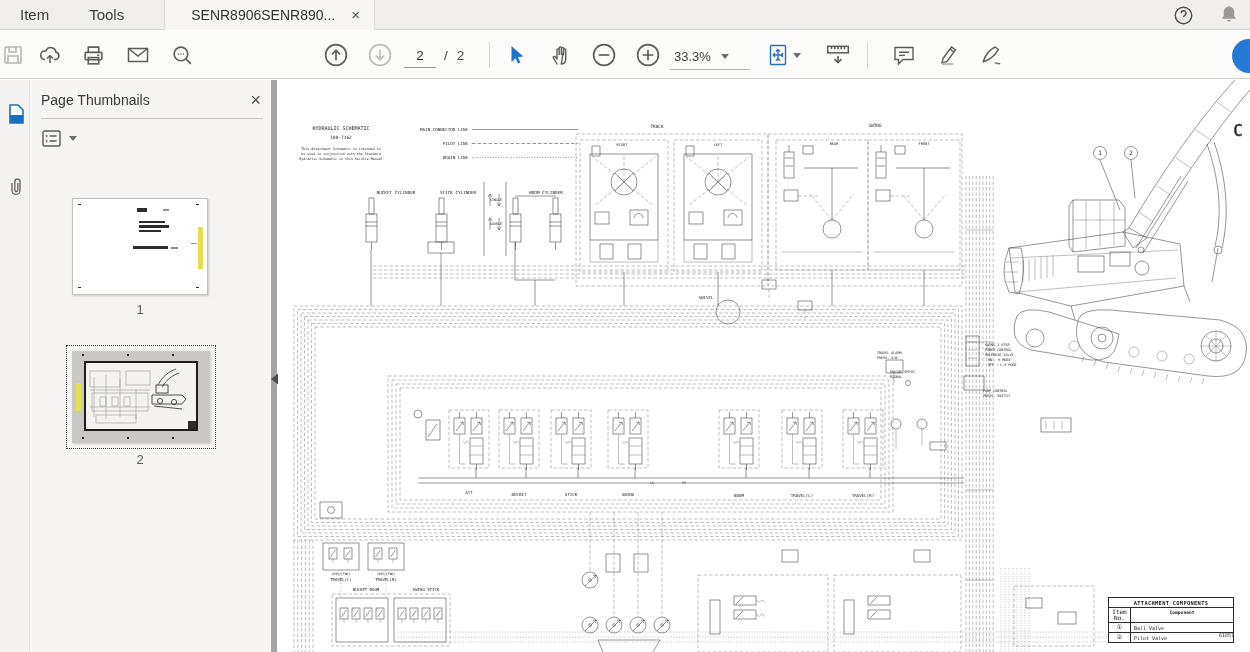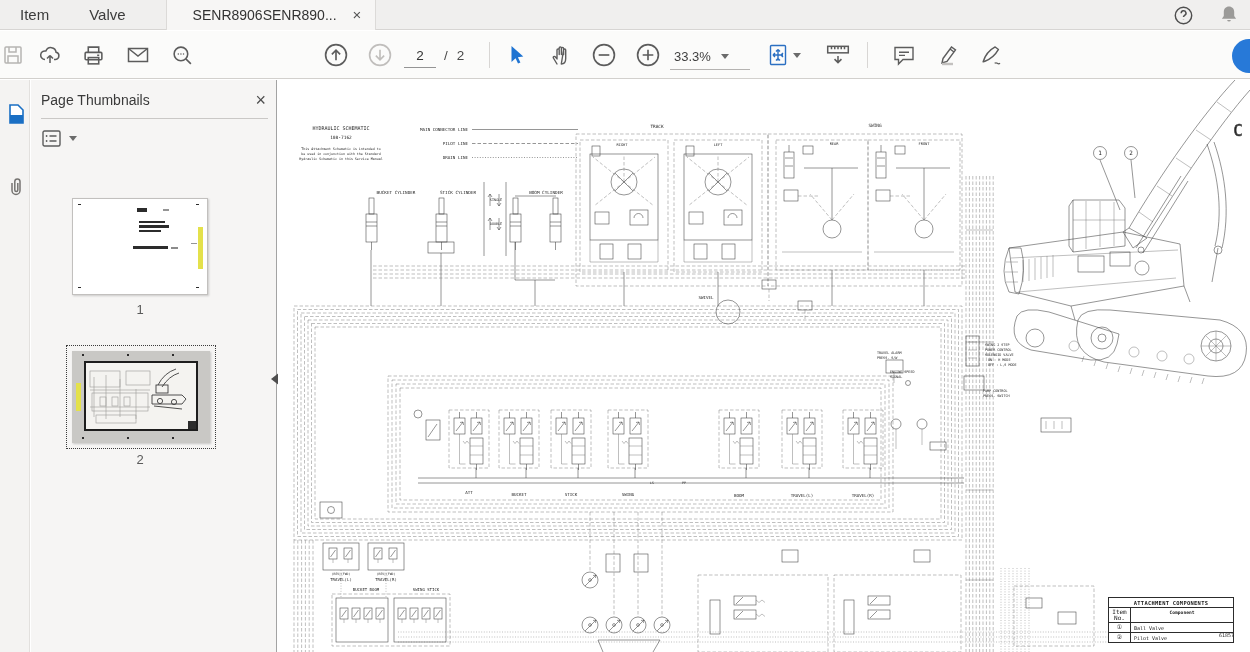--- a/index.html
+++ b/index.html
@@ -16,21 +16,21 @@
   .tdivider{position:absolute;top:11px;width:1px;height:26px;background:#d8d6d4}
   .page-num{position:absolute;left:404px;top:13px;width:32px;height:24px;text-align:center;font-size:13.5px;color:#333;border-bottom:1px solid #949494;line-height:24px}
   .page-total{position:absolute;left:444px;top:17px;font-size:13.5px;color:#4a4a4a;display:flex;gap:9px}
   .zoom-ctl{position:absolute;left:670px;top:13px;width:80px;height:26px;border-bottom:1px solid #b5b3b1;display:flex;align-items:center;gap:10px;padding:0 4px}
   .zoom-val{font-size:13px;color:#3f3f3f}
   .caret{width:0;height:0;border-left:4px solid transparent;border-right:4px solid transparent;border-top:5px solid #6b6b6b}
   .avatar{position:absolute;left:1232px;top:8px;width:34px;height:34px;border-radius:50%;background:#2779d8}
   
   .rail{position:absolute;top:80px;left:0;width:30px;bottom:0;background:#f4f3f2;border-right:1px solid #e2e0de}
   .rail-btn{position:absolute;left:5px;width:22px;height:24px;display:flex;align-items:center;justify-content:center}
-  .panel{position:absolute;top:80px;left:31px;width:246px;bottom:0;background:#f6f5f4;border-right:1px solid #a3a3a3}
+  .panel{position:absolute;top:80px;left:31px;width:246px;bottom:0;background:#f6f5f4;border-right:6px solid #a3a3a3}
   .panel-head{position:absolute;top:8px;left:10px;right:10px;height:24px;display:flex;align-items:center;justify-content:space-between}
   .panel-title{font-size:14px;color:#3a3a3a}
   .panel-close{font-size:18px;color:#4f4f4f;line-height:18px}
   .panel-rule{position:absolute;top:38px;left:10px;right:8px;height:1px;background:#cac8c6}
   .panel-opts{position:absolute;top:50px;left:11px;display:flex;align-items:center;gap:7px}
   .thumb-page1{position:absolute;left:41px;top:118px;width:136px;height:97px;background:#fff;border:1px solid #c2c0be;box-shadow:1px 1px 2px rgba(0,0,0,.18)}
   .thumb-label{position:absolute;width:136px;text-align:center;font-size:13px;color:#5a5a5a}
   .thumb2-sel{position:absolute;left:35px;top:265px;width:150px;height:104px;border:1px dotted #3c3c3c;padding:5px}
   .thumb-page2{width:138px;height:92px;background:#c9c8c5;position:relative;box-shadow:1px 1px 2px rgba(0,0,0,.2)}
   .mark{position:absolute;background:#2c2c2c}
@@ -51,21 +51,21 @@
   .att-comp{padding:1.5px 3px}
   .att-head{font-size:4.6px}
   .att-code{position:absolute;left:900px;top:552px;width:56px;text-align:right;font-size:5px;color:#333;font-family:"DejaVu Sans Mono",monospace}
   .icon{display:block}
 </style>
 </head>
 <body>
 
 <div class="tabbar">
   <div class="menu-item">Item</div>
-  <div class="menu-item">Valve</div>
+  <div class="menu-item">Tools</div>
   <div class="doc-tab">
     <span>SENR8906SENR890...</span>
     <span class="tab-close">×</span>
   </div>
   <div class="tabbar-right">
     <svg class="icon" width="21" height="21" viewBox="0 0 22 22">
       <circle cx="11" cy="11" r="8.6" fill="none" stroke="#4e4e4e" stroke-width="1.5"></circle>
       <path d="M8.6,8.6 a2.5,2.5 0 1 1 3.6,2.2 c-.9.5 -1.2.9 -1.2,1.9 M11,15.4 v.2" fill="none" stroke="#4e4e4e" stroke-width="1.6"></path>
     </svg>
     <svg class="icon" width="22" height="22" viewBox="0 0 22 22">

